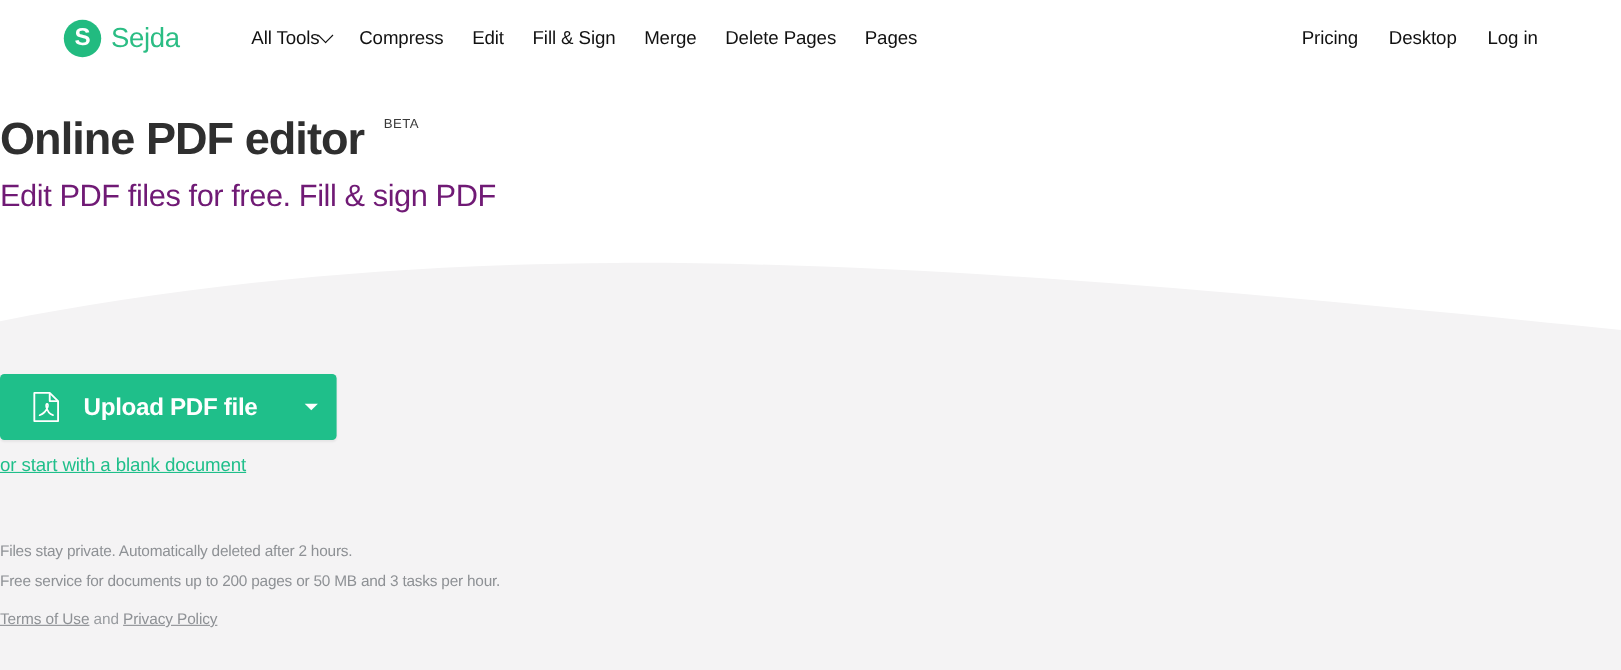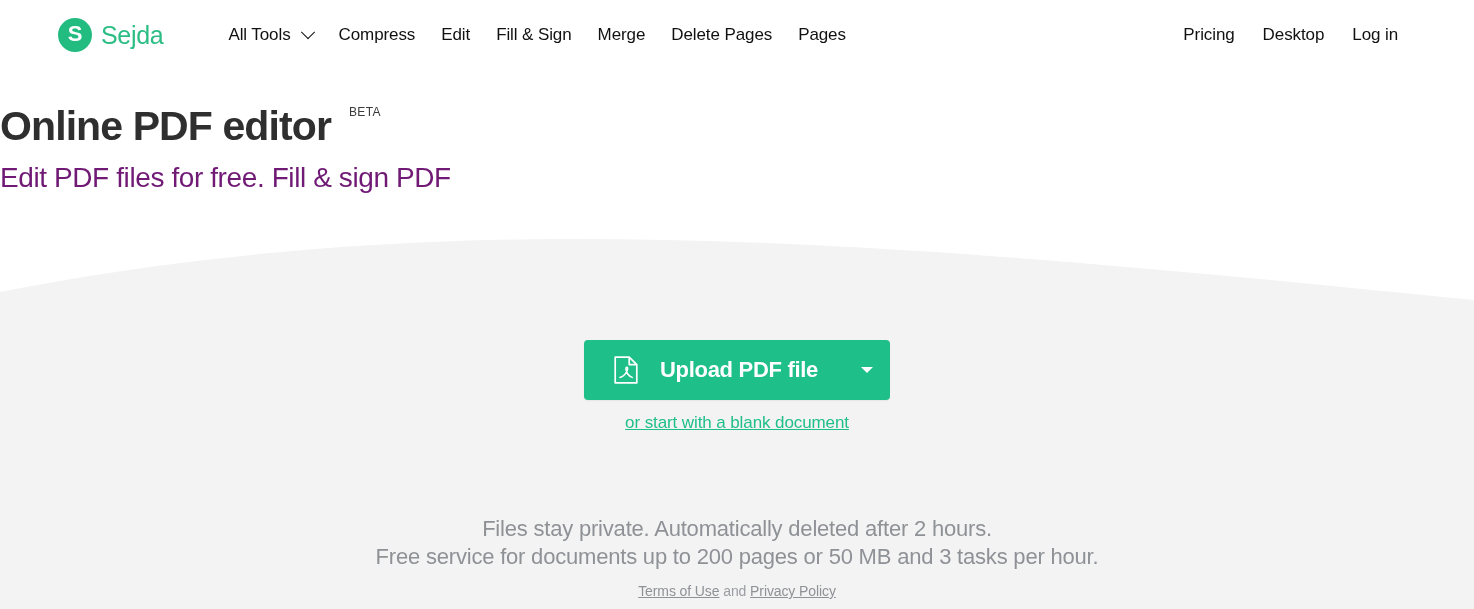--- a/index.html
+++ b/index.html
@@ -86,21 +86,21 @@
     gap: 0;
   }
   .nav-item {
     color: #111111;
     font-size: 17px;
     padding: 6px 13px;
     cursor: pointer;
     white-space: nowrap;
     display: flex;
     align-items: center;
-    gap: 12px;
+    gap: 0;
     letter-spacing: -0.1px;
     text-align: right;
   }
   .chev-down {
     display: inline-block;
     width: 9px;
     height: 9px;
     border-right: 1.7px solid #111;
     border-bottom: 1.7px solid #111;
     transform: rotate(45deg) translate(-2px,-2px);
@@ -151,21 +151,21 @@
     letter-spacing: -0.4px;
   }
 
   
   .main {
     position: absolute;
     left: 0;
     top: 340px;
     width: 1474px;
     z-index: 3;
-    text-align: center;
+    text-align: left;
   }
 
   .upload-btn {
     display: inline-flex;
     align-items: center;
     height: 60px;
     background: #1fbf8a;
     border: none;
     border-radius: 4px;
     cursor: pointer;
@@ -207,23 +207,23 @@
     display: inline-block;
     margin-top: 13px;
     color: #1fbf8a;
     font-size: 17px;
     text-decoration: underline;
     cursor: pointer;
     letter-spacing: -0.1px;
   }
 
   .notes {
-    margin-top: 82px;
+    margin-top: 53px;
     color: #8e9195;
-    font-size: 22px;
+    font-size: 14px;
     line-height: 28px;
     letter-spacing: -0.2px;
   }
   .notes div { font-variant-numeric: slashed-zero; }
 
   .legal {
     margin-top: 12px;
     color: #9a9da1;
     font-size: 14px;
     letter-spacing: -0.1px;

